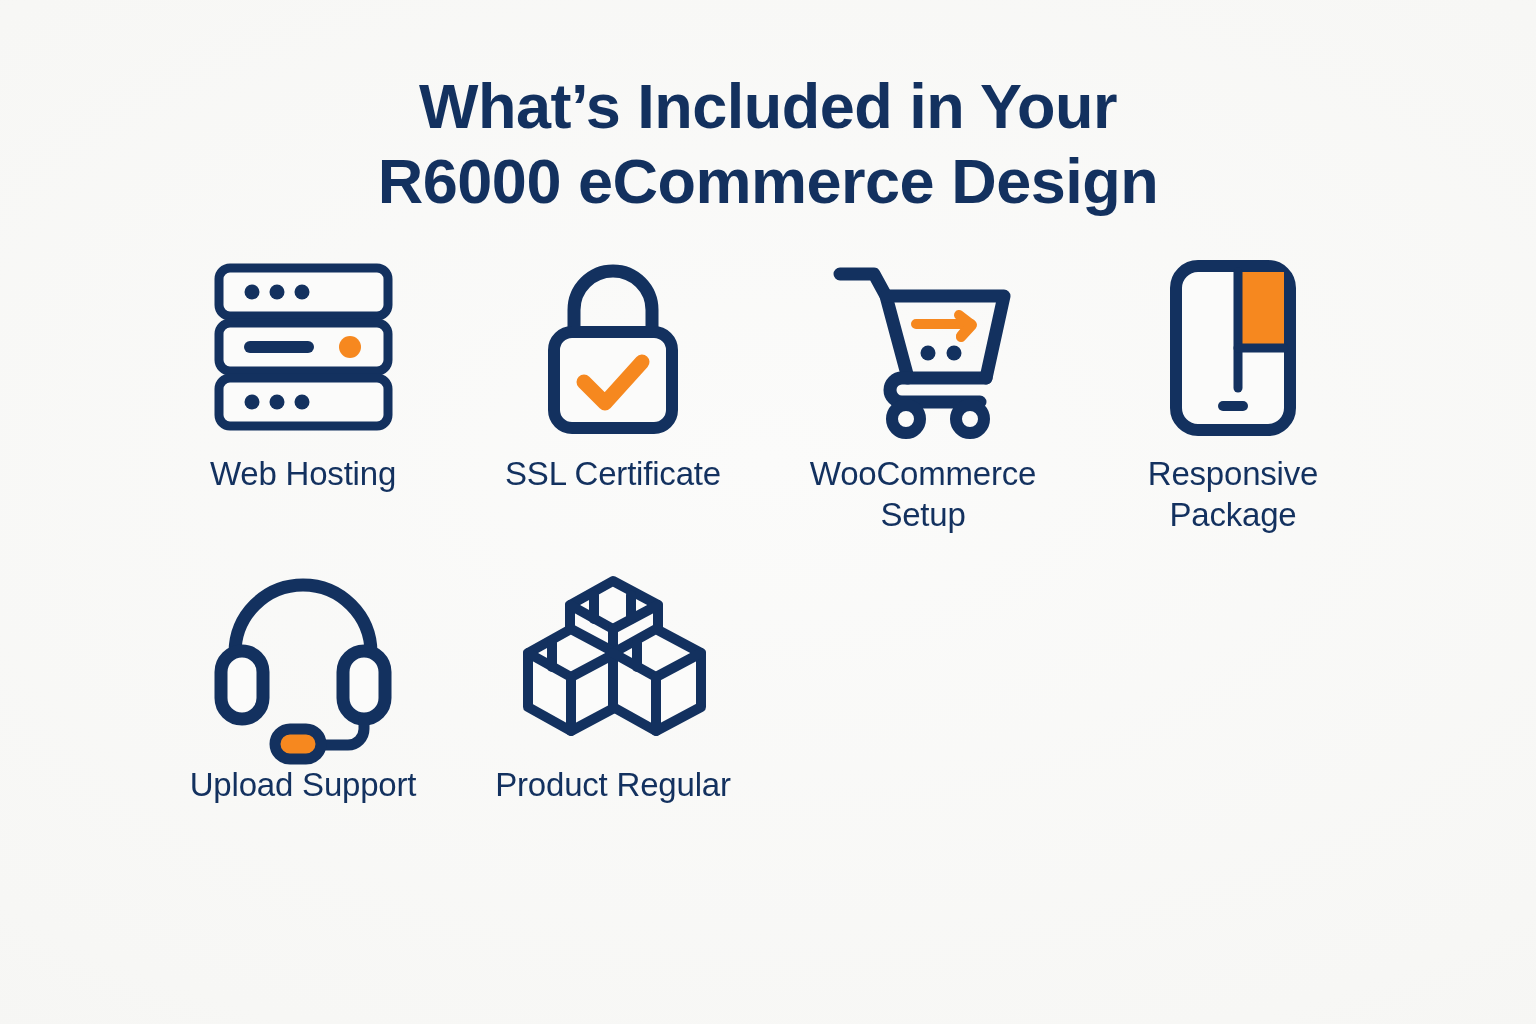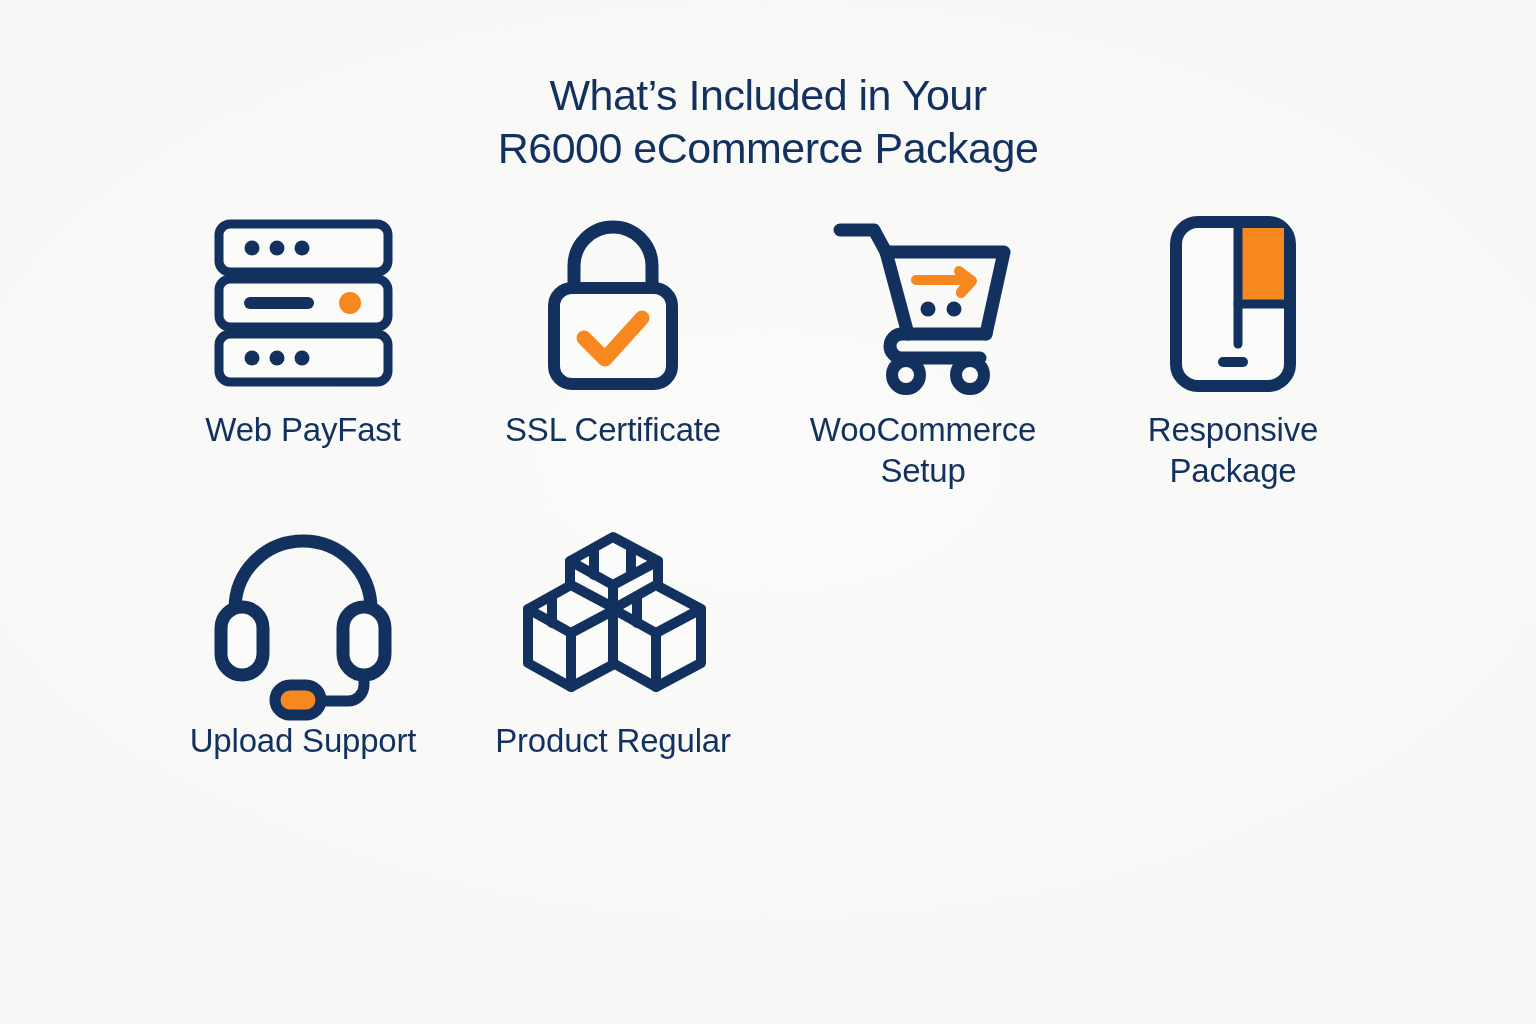--- a/index.html
+++ b/index.html
@@ -38,22 +38,22 @@
 
   
   .heading {
     margin-top: 72px;
     text-align: center;
     line-height: 1.10;
     letter-spacing: -0.5px;
   }
   .heading-line {
     display: block;
-    font-size: 43px;
-    font-weight: normal;
+    font-size: 63px;
+    font-weight: bold;
     color: #13315f;
     white-space: nowrap;
   }
   .heading-line.line2 { margin-top: 6px; }
 
   
   .grid {
     margin-top: 36px;
     width: 1240px;
     display: grid;
@@ -93,21 +93,21 @@
 </style>
 </head>
 <body>
 
 <div class="page-bg"></div>
 
 <div class="wrap">
 
   <h1 class="heading">
     <span class="heading-line line1">What’s Included in Your</span>
-    <span class="heading-line line2">R6000 eCommerce Package</span>
+    <span class="heading-line line2">R6000 eCommerce Design</span>
   </h1>
 
   <div class="grid">
 
     <div class="cell">
       <div class="icon-box">
         <svg width="185" height="175" viewBox="0 0 185 175" fill="none">
           <g stroke="#13315f" stroke-width="9" stroke-linejoin="round">
             <rect x="8" y="8" width="169" height="48" rx="11" fill="#fbfbfa"></rect>
             <rect x="8" y="63" width="169" height="48" rx="11" fill="#fbfbfa"></rect>
@@ -118,21 +118,21 @@
             <circle cx="66" cy="32" r="7.5"></circle>
             <circle cx="91" cy="32" r="7.5"></circle>
             <circle cx="41" cy="142" r="7.5"></circle>
             <circle cx="66" cy="142" r="7.5"></circle>
             <circle cx="91" cy="142" r="7.5"></circle>
             <rect x="33" y="81" width="70" height="12" rx="6"></rect>
           </g>
           <circle cx="139" cy="87" r="11" fill="#f6881f"></circle>
         </svg>
       </div>
-      <div class="label">Web PayFast</div>
+      <div class="label">Web Hosting</div>
     </div>
 
     <div class="cell">
       <div class="icon-box">
         <svg width="150" height="180" viewBox="0 0 150 180" fill="none">
           <path d="M36 76 V52 a39 39 0 0 1 78 0 V76" stroke="#13315f" stroke-width="13" stroke-linecap="round" fill="none"></path>
           <rect x="16" y="74" width="118" height="96" rx="18" fill="#fbfbfa" stroke="#13315f" stroke-width="12"></rect>
           <path d="M46 124 L67 145 L104 104" stroke="#f6881f" stroke-width="15" stroke-linecap="round" stroke-linejoin="round" fill="none"></path>
         </svg>
       </div>

